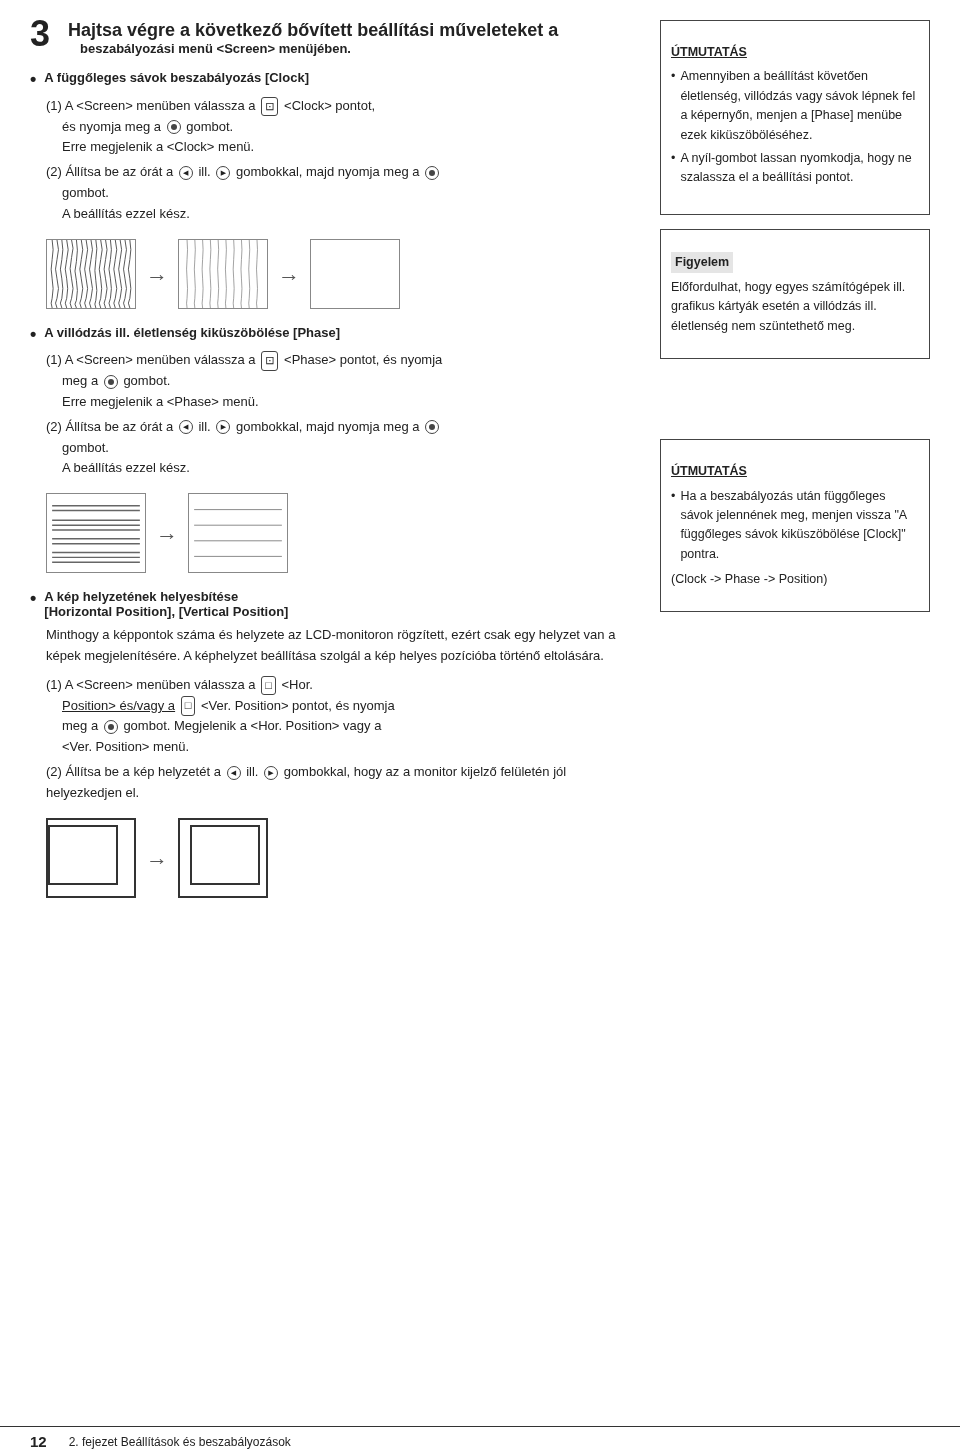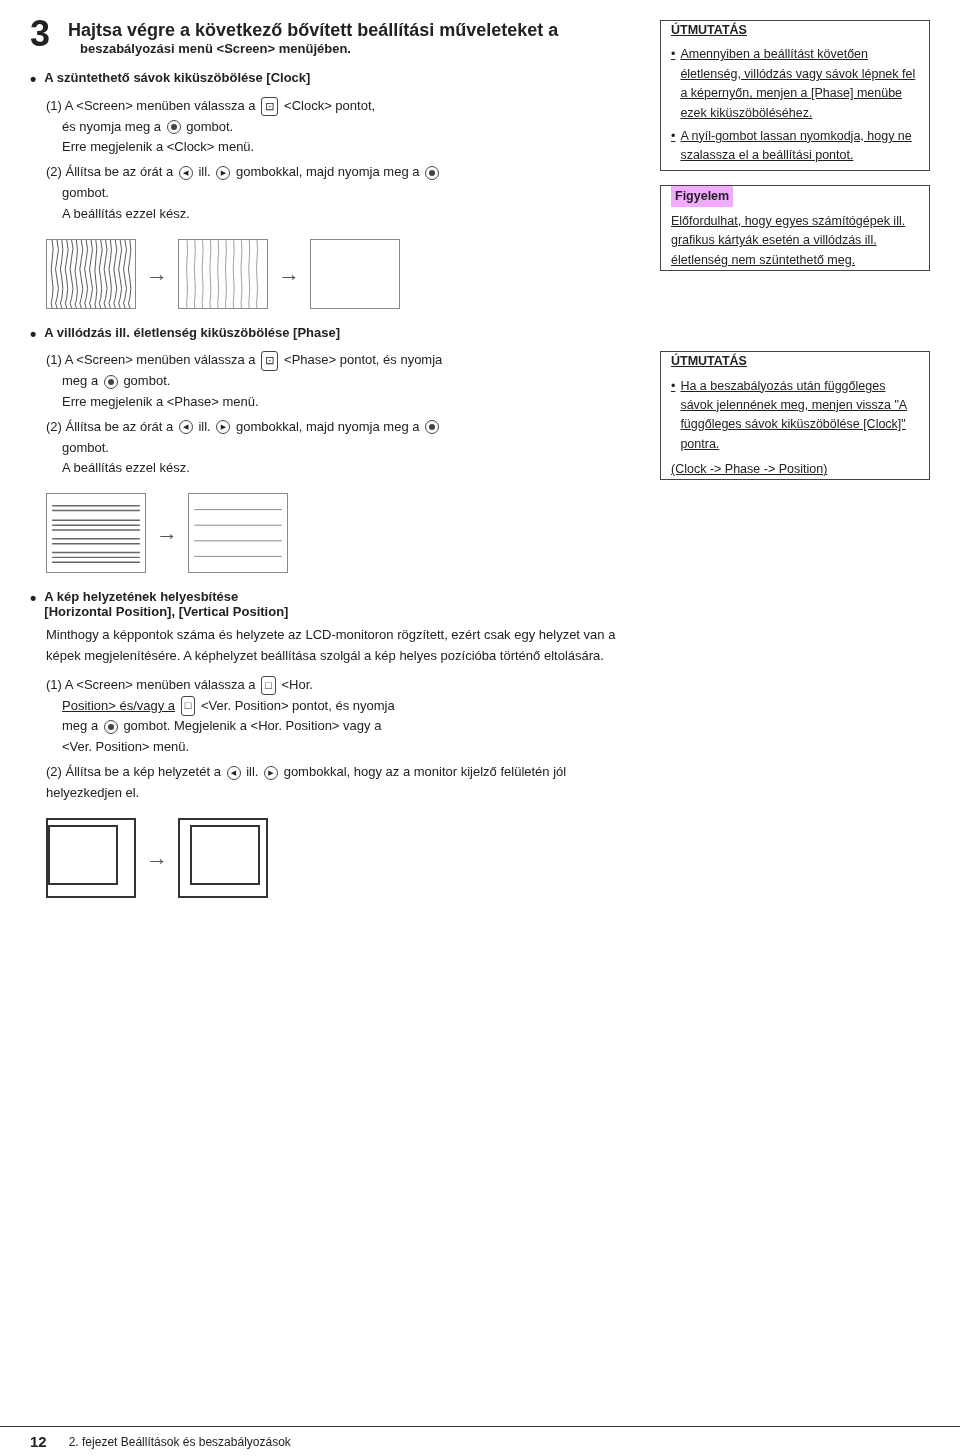--- a/index.html
+++ b/index.html
@@ -232,25 +232,24 @@
       height: 60px;
       border: 2px solid #333;
       position: absolute;
       top: 5px;
       left: 10px;
     }
 
     
     .info-box {
       border: 1.5px solid #444;
-      padding: 0 10px;
+      padding: 22px 10px;
       margin-bottom: 14px;
       font-size: 12.5px;
       line-height: 1.55;
-      text-decoration: underline;
     }
 
     .info-box-title {
       font-weight: bold;
       margin-bottom: 5px;
       text-decoration: underline;
     }
 
     .bullet-item {
       display: flex;
@@ -297,21 +296,21 @@
         <div class="page-number">3</div>
         <div>
           <div style="font-weight:bold; font-size:18px;">Hajtsa végre a következő bővített beállítási műveleteket a</div>
           <div style="font-weight:bold; font-size:13px;padding-left:12px;">beszabályozási menü &lt;Screen&gt; menüjében.</div>
         </div>
       </div>
 
       <div class="bullet-section">
         <div class="bullet-title">
           <span class="bullet-dot">•</span>
-          <span>A szüntethető sávok kiküszöbölése [Clock]</span>
+          <span>A függőleges sávok beszabályozás [Clock]</span>
         </div>
 
         <div class="numbered-step">
           <span>(1) A &lt;Screen&gt; menüben válassza a</span>
           <span class="inline-icon">⊡</span>
           <span>&lt;Clock&gt; pontot,</span><br>
           <span style="margin-left:16px;">és nyomja meg a</span>
           <span class="circle-icon filled"></span>
           <span>gombot.</span><br>
           <span style="margin-left:16px;">Erre megjelenik a &lt;Clock&gt; menü.</span>
@@ -498,21 +497,21 @@
           <div class="bullet-item">
             <span>Amennyiben a beállítást követően életlenség, villódzás vagy sávok lépnek fel a képernyőn, menjen a [Phase] menübe ezek kiküszöböléséhez.</span>
           </div>
           <div class="bullet-item">
             <span>A nyíl-gombot lassan nyomkodja, hogy ne szalassza el a beállítási pontot.</span>
           </div>
         </div>
       </div>
 
       <div class="info-box">
-        <div style="background:#f0abfc; font-weight:bold; padding:1px 4px; display:inline-block; margin-bottom:5px;">Figyelem</div>
+        <div style="background:#e5e5e5; font-weight:bold; padding:1px 4px; display:inline-block; margin-bottom:5px;">Figyelem</div>
         <div>
           <div style="line-height:1.55;">Előfordulhat, hogy egyes számítógépek ill. grafikus kártyák esetén a villódzás ill. életlenség nem szüntethető meg.</div>
         </div>
       </div>
 
       <div class="info-box" style="margin-top: 80px;">
         <div class="info-box-title">ÚTMUTATÁS</div>
         <div>
           <div class="bullet-item">
             <span>Ha a beszabályozás után függőleges sávok jelennének meg, menjen vissza "A függőleges sávok kiküszöbölése [Clock]" pontra.</span>

